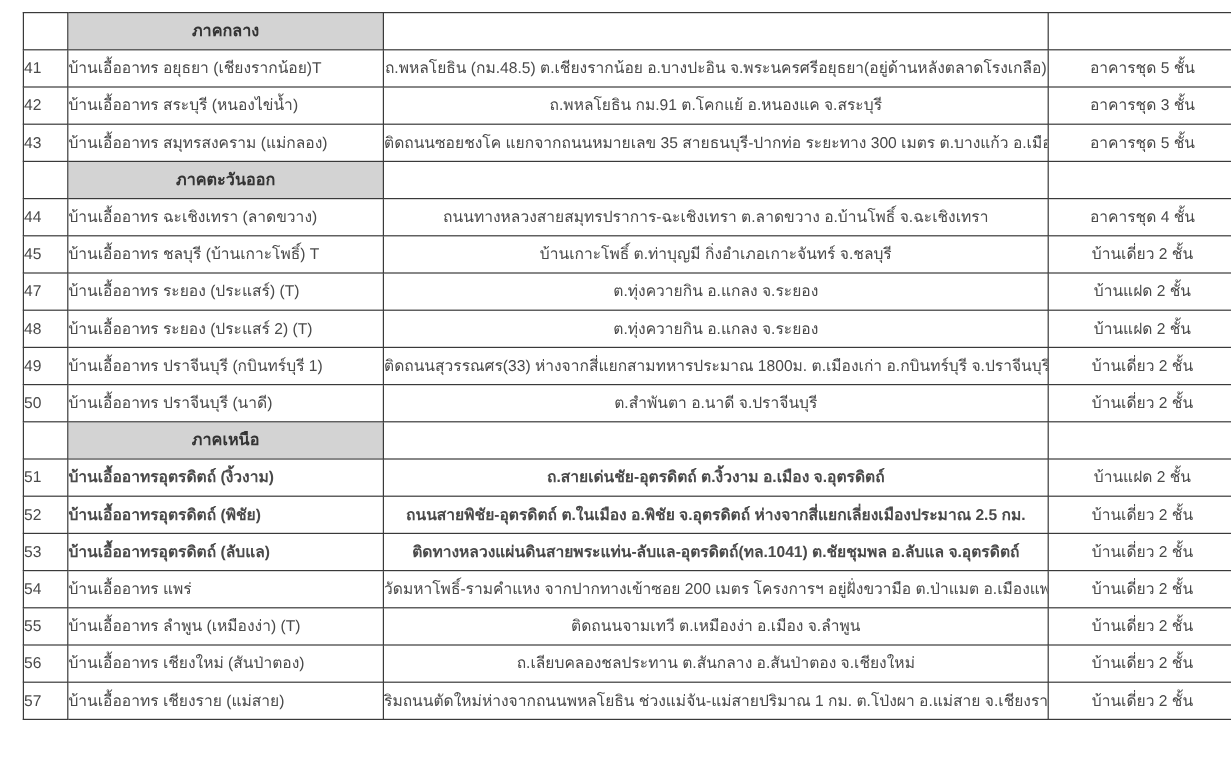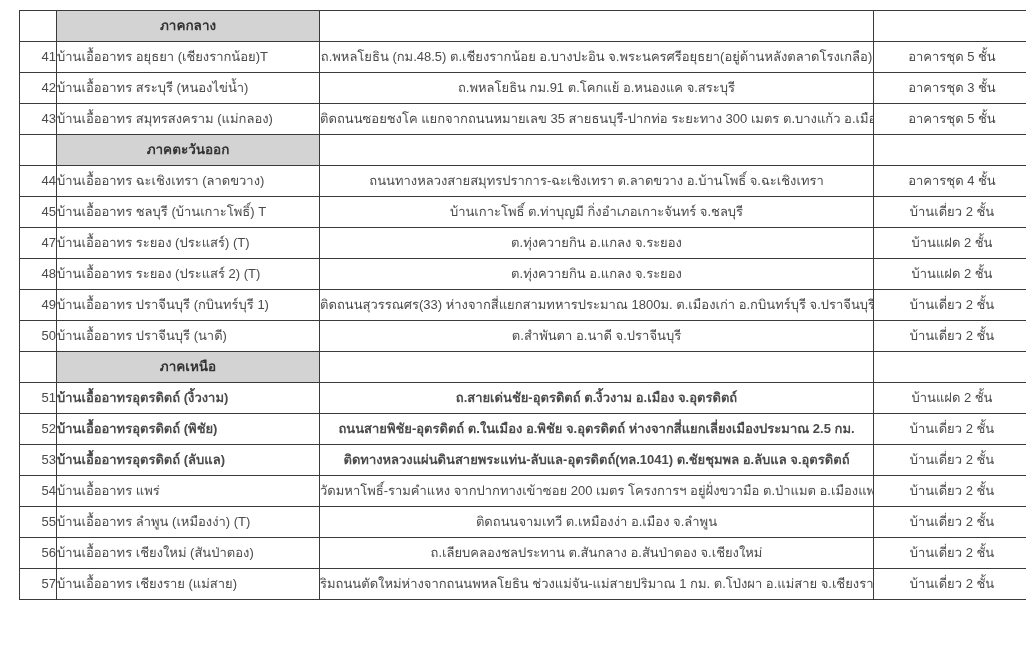--- a/index.html
+++ b/index.html
@@ -16,21 +16,21 @@
     border:1px solid #3a3a3a;
     height:30px;
     padding:0;
     overflow:hidden;
     white-space:nowrap;
     vertical-align:middle;
     color:#4a4a4a;
     font-size:13px;
     line-height:1.1;
   }
-  td.c-no{width:36px;text-align:right;}
+  td.c-no{width:36px;text-align:left;}
   td.c-name{width:262px;padding:0 4px 0 7px;}
   td.c-addr{width:553px;padding:0 4px 0 7px;text-align:center;}
   td.c-type{width:156px;text-align:center;}
   tr.section-row td.c-name{
     background:#d3d3d3;
     text-align:center;
     font-weight:bold;
     color:#333333;
     font-size:13.5px;
   }

